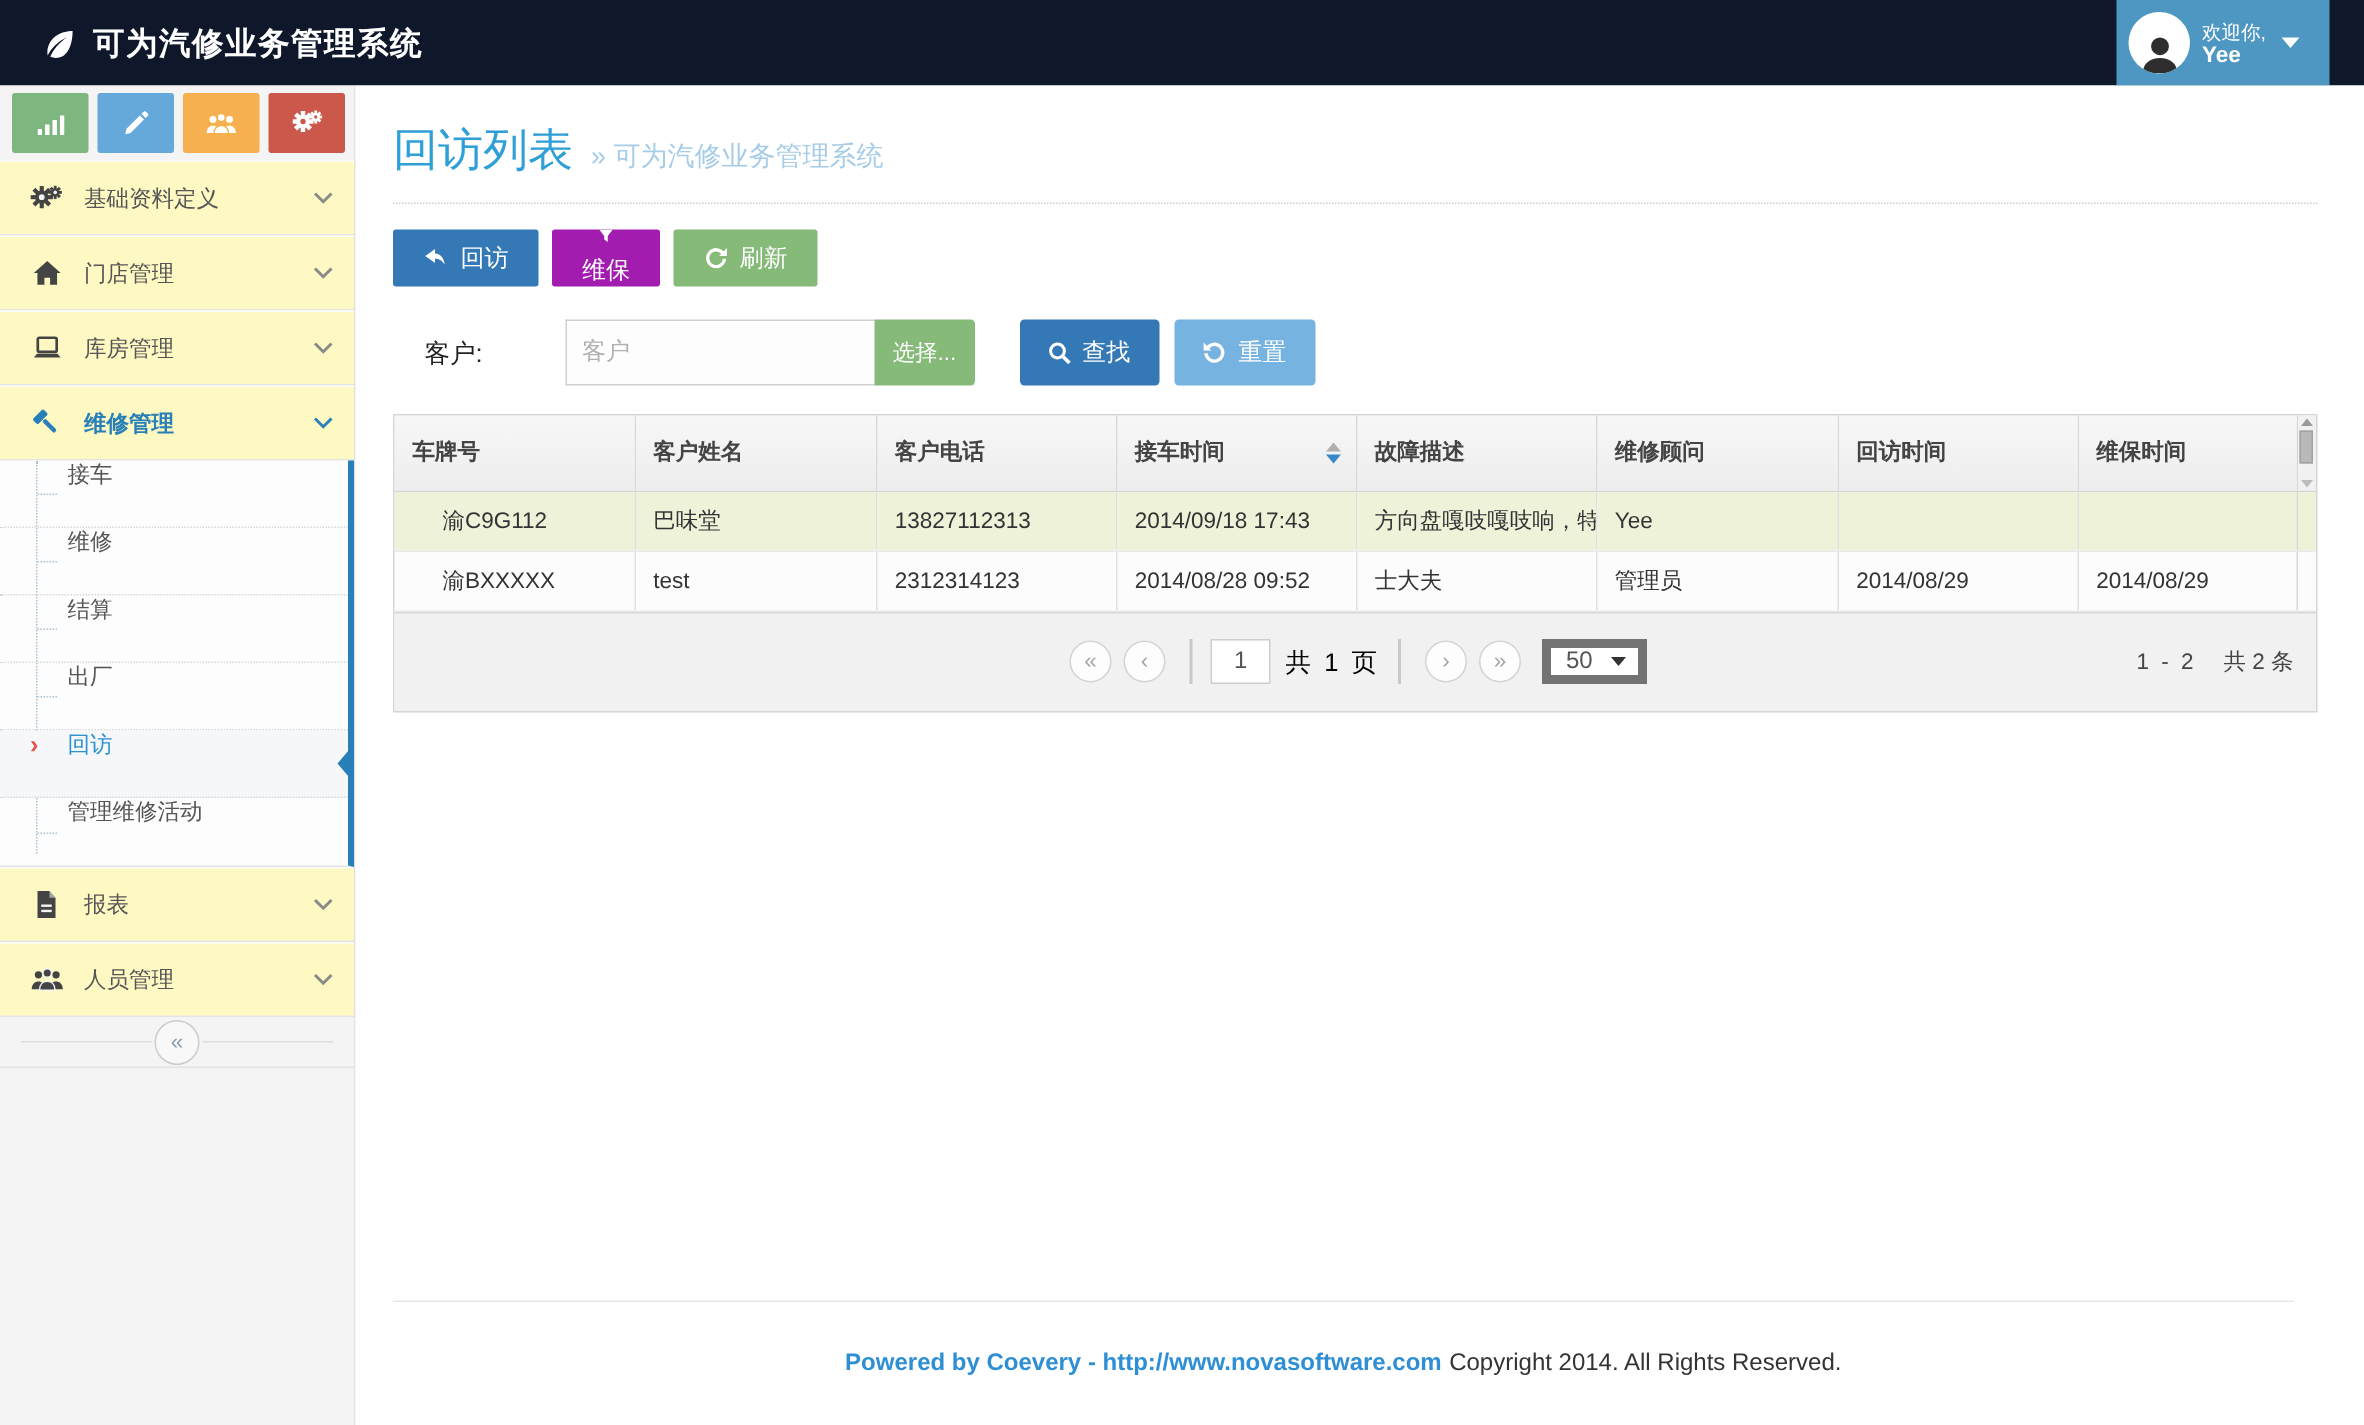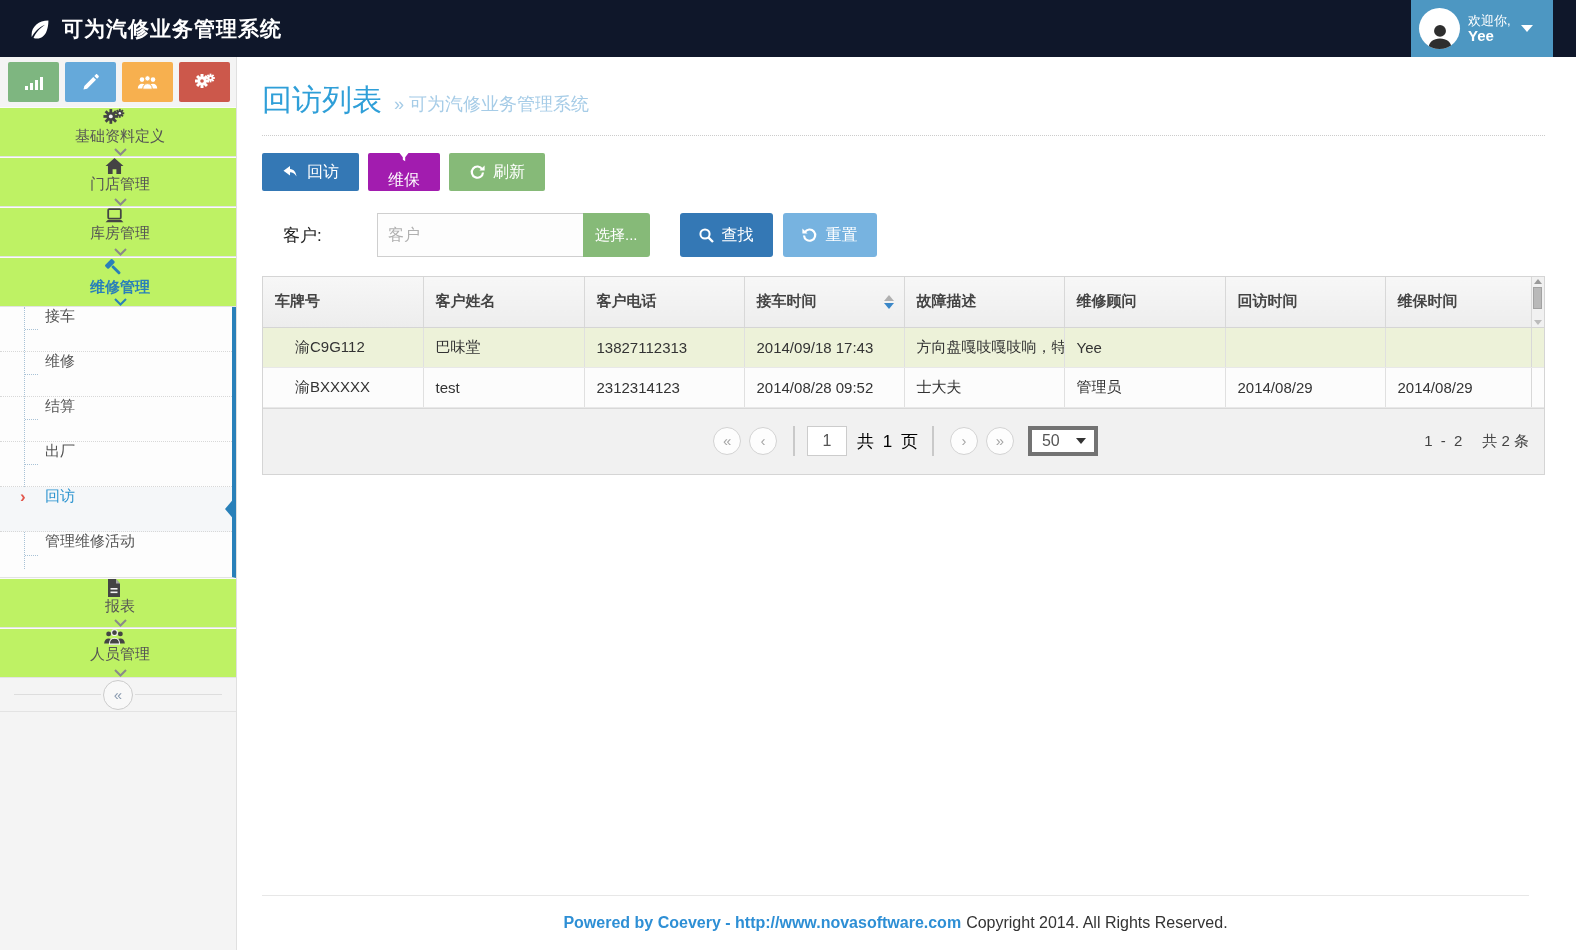--- a/index.html
+++ b/index.html
@@ -18,21 +18,21 @@
 
   
   .app-body { display:flex; height:893px; }
 
   
   .sidebar { width:237px; background:#f4f4f4; border-right:1px solid #e0e0e0; flex:0 0 auto; display:flex; flex-direction:column; }
   .quick-toolbar { display:flex; gap:6px; padding:5px 6px 5px 8px; }
   .qt-btn { width:51px; height:40px; border:none; border-radius:2px; display:flex; align-items:center; justify-content:center; cursor:pointer; }
   .qt-green { background:#7eb680; } .qt-blue { background:#65a9da; } .qt-orange { background:#f7b04f; } .qt-red { background:#cc584b; }
 
-  .nav-item { height:50px; display:flex; align-items:center; padding:0 14px 0 18px; background:#bef264; border-top:1px solid #fbfbfb; border-bottom:1px solid #e3e3e3; cursor:pointer;flex-direction:column; }
+  .nav-item { height:50px; display:flex; align-items:center; padding:0 14px 0 18px; background:#fef9c3; border-top:1px solid #fbfbfb; border-bottom:1px solid #e3e3e3; cursor:pointer; }
   .nav-icon { width:26px; display:flex; justify-content:center; margin-right:12px; }
   .nav-label { flex:1; font-size:15px; color:#555; }
   .nav-item.active .nav-label { color:#2980b9; font-weight:bold; }
   .nav-caret { display:flex; }
 
   .submenu { position:relative; background:#fdfdfd; border-right:4px solid #2980b9; border-bottom:1px solid #e3e3e3; }
   .submenu::before { content:""; position:absolute; left:24px; top:0; bottom:8px; border-left:1px dotted #a8c2d6; }
   .sub-item { position:relative; height:45px; display:flex; padding-left:45px; font-size:15px; color:#555; cursor:pointer; border-bottom:1px dotted #d8d8d8; }
   .sub-item:last-child { border-bottom:none; }
   .sub-item::before { content:""; position:absolute; left:25px; top:50%; width:13px; border-top:1px dotted #a8c2d6; }
@@ -82,27 +82,27 @@
   .mini-scrollbar { height:100%; display:flex; flex-direction:column; align-items:center; padding:2px 0; background:#f1f1f1; }
   .sb-arrow-up { width:0;height:0;border-left:4px solid transparent;border-right:4px solid transparent;border-bottom:5px solid #9a9a9a; margin-bottom:3px;}
   .sb-thumb { width:9px; height:22px; background:#b9b9b9; border:1px solid #a2a2a2; }
   .sb-arrow-down { width:0;height:0;border-left:4px solid transparent;border-right:4px solid transparent;border-top:5px solid #bcbcbc; margin-top:auto;}
 
   .pager { height:66px; background:#f1f1f1; border-top:1px solid #d8d8d8; position:relative; display:flex; align-items:center; justify-content:center; }
   .pg-btn { width:28px; height:28px; border-radius:50%; background:#fdfdfd; border:1px solid #d3d3d3; color:#a5a5a5; font-size:15px; display:flex; align-items:center; justify-content:center; cursor:pointer; margin:0 4px; padding-bottom:2px; }
   .pg-sep { width:2px; height:30px; background:#c9c9c9; margin:0 12px; }
   .pg-input { width:40px; height:30px; border:1px solid #ccc; text-align:center; font-size:16px; color:#555; margin-right:10px; font-family:inherit; background:#fff; }
   .pg-total { font-size:17px; color:#000000; letter-spacing:2px;text-align:center; }
-  .pg-select { width:70px; height:30px; background:#fff; border:4px solid #737373; display:flex; align-items:center; padding:0 8px 0 10px; font-size:16px; color:#555; margin-left:10px; cursor:pointer; }
+  .pg-select { width:70px; height:30px; background:#fff; border:6px solid #737373; display:flex; align-items:center; padding:0 8px 0 10px; font-size:16px; color:#555; margin-left:10px; cursor:pointer; }
   .pg-select .sel-caret { margin-left:auto; width:0; height:0; border-left:5px solid transparent; border-right:5px solid transparent; border-top:6px solid #333; }
   .pg-range { position:absolute; right:15px; font-size:15px; color:#444; }
   .pg-range .r1 { margin-right:18px; letter-spacing:2px;margin-top:44px; }
 
   
-  .footer { position:absolute; bottom:0; left:25px; right:47px; height:55px; border-top:1px solid #e7e7e7; display:flex; align-items:center; justify-content:center; font-size:16px; color:#333; gap:5px; }
+  .footer { position:absolute; bottom:0; left:25px; right:47px; height:83px; border-top:1px solid #e7e7e7; display:flex; align-items:center; justify-content:center; font-size:16px; color:#333; gap:5px; }
   .footer a { color:#2e8fd5; font-weight:bold; text-decoration:none; cursor:pointer; }
   svg { display:block; }
 </style>
 </head>
 <body>
 
 <div class="header">
   <div class="brand">
     <span>
       <svg width="24" height="24" viewBox="0 0 20 20">

